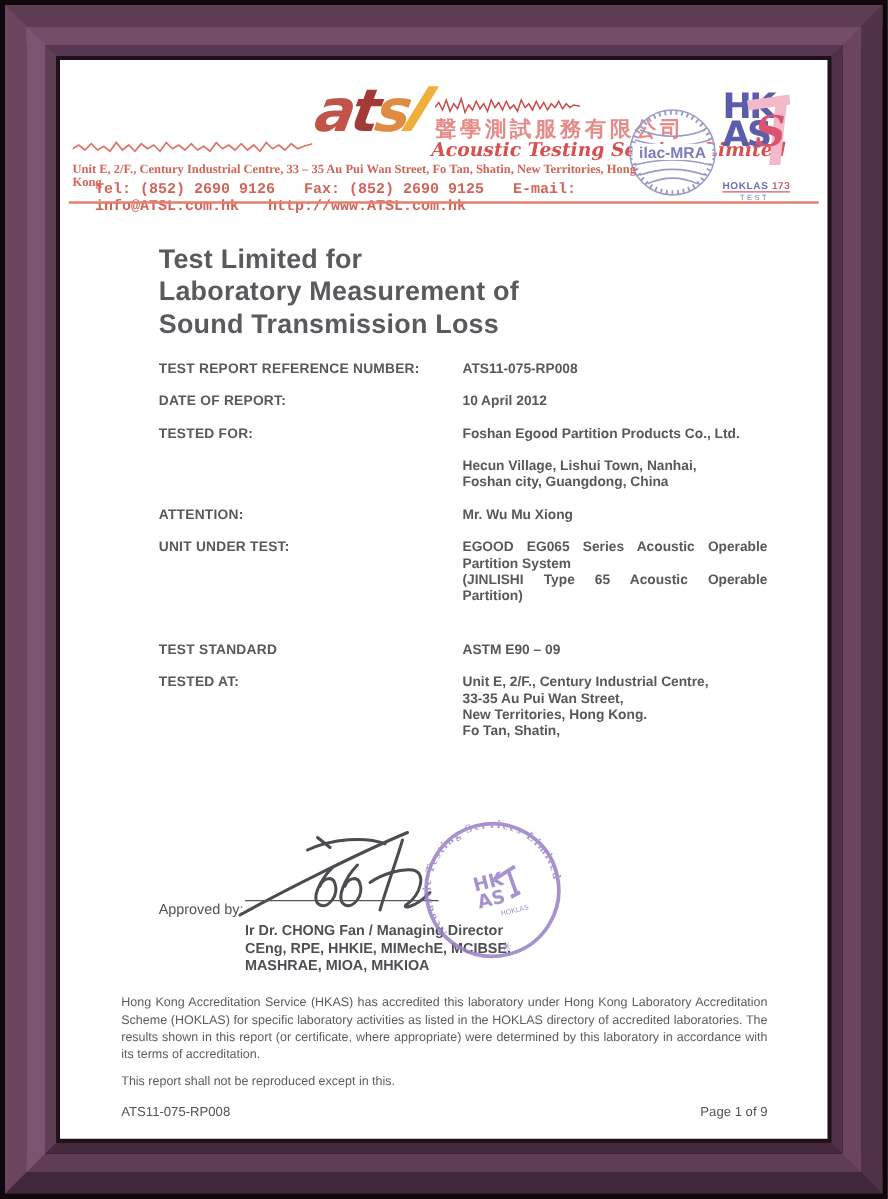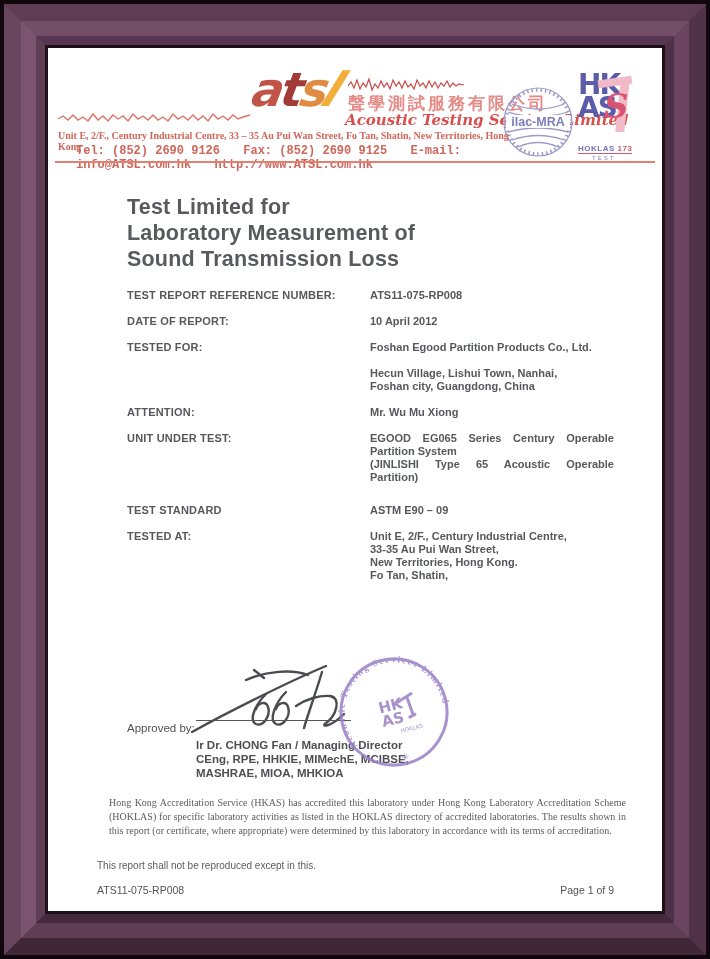--- a/index.html
+++ b/index.html
@@ -67,38 +67,38 @@
   
   .content { position:absolute; left:79px; top:146px; width:487px; }
   .doc-title { font-size:21.5px; font-weight:700; color:#595a5e;
                line-height:26px; letter-spacing:0.2px; }
   .fields { margin-top:17px; }
   .field  { display:flex; margin-top:13px; }
   .field-label { width:243px; flex:none; font-size:11px; font-weight:700;
                  letter-spacing:0.2px; line-height:13px; }
   .field-value { flex:1; font-size:11px; font-weight:700; line-height:13px; }
   .vline { min-height:13px; }
-  .field-5 { margin-top:20px; }
+  .field-5 { margin-top:30px; }
   .field-2 .line-2, .field-4 .line-0, .field-4 .line-2 {
       text-align:justify; text-align-last:justify; }
 
   
   .approved-label { position:absolute; left:79px; top:674px; font-size:11.5px;
                     color:#505156; }
   .sig-svg   { position:absolute; left:140px; top:606px; }
   .sig-line  { position:absolute; left:148px; top:672px; width:155px;
                border-bottom:1.5px solid #55565a; }
   .sig-name  { position:absolute; left:148px; top:690px; font-size:11.5px;
                font-weight:700; line-height:14px; color:#4e4f54; }
   .stamp-svg { position:absolute; left:287px; top:605px; opacity:0.85; }
 
   
-  .accreditation { position:absolute; left:61px; top:748px; width:517px;
+  .accreditation { position:absolute; left:49px; top:748px; width:517px;
                    font-size:10px; line-height:13.8px; text-align:justify;
-                   color:#5b5c5f;font-family:Liberation Serif, serif; }
+                   color:#5b5c5f; }
   .repro-note { position:absolute; left:49px; top:812px; font-size:10px;
                 color:#5b5c5f; }
   .bottom-row { position:absolute; left:49px; top:836px; width:517px;
                 display:flex; justify-content:space-between; font-size:10.5px;
                 color:#535458; }
 </style>
 </head>
 <body>
 
 <div class="frame">
@@ -191,21 +191,21 @@
         <div class="field field-3">
           <div class="field-label">ATTENTION:</div>
           <div class="field-value">
                       <div class="vline line-0">Mr. Wu Mu Xiong</div>
                     </div>
         </div>
 
         <div class="field field-4">
           <div class="field-label">UNIT UNDER TEST:</div>
           <div class="field-value">
-                      <div class="vline line-0">EGOOD EG065 Series Century Operable</div>
+                      <div class="vline line-0">EGOOD EG065 Series Acoustic Operable</div>
                       <div class="vline line-1">Partition System</div>
                       <div class="vline line-2">(JINLISHI Type 65 Acoustic Operable</div>
                       <div class="vline line-3">Partition)</div>
                     </div>
         </div>
 
         <div class="field field-5">
           <div class="field-label">TEST STANDARD</div>
           <div class="field-value">
                       <div class="vline line-0">ASTM E90 – 09</div>

